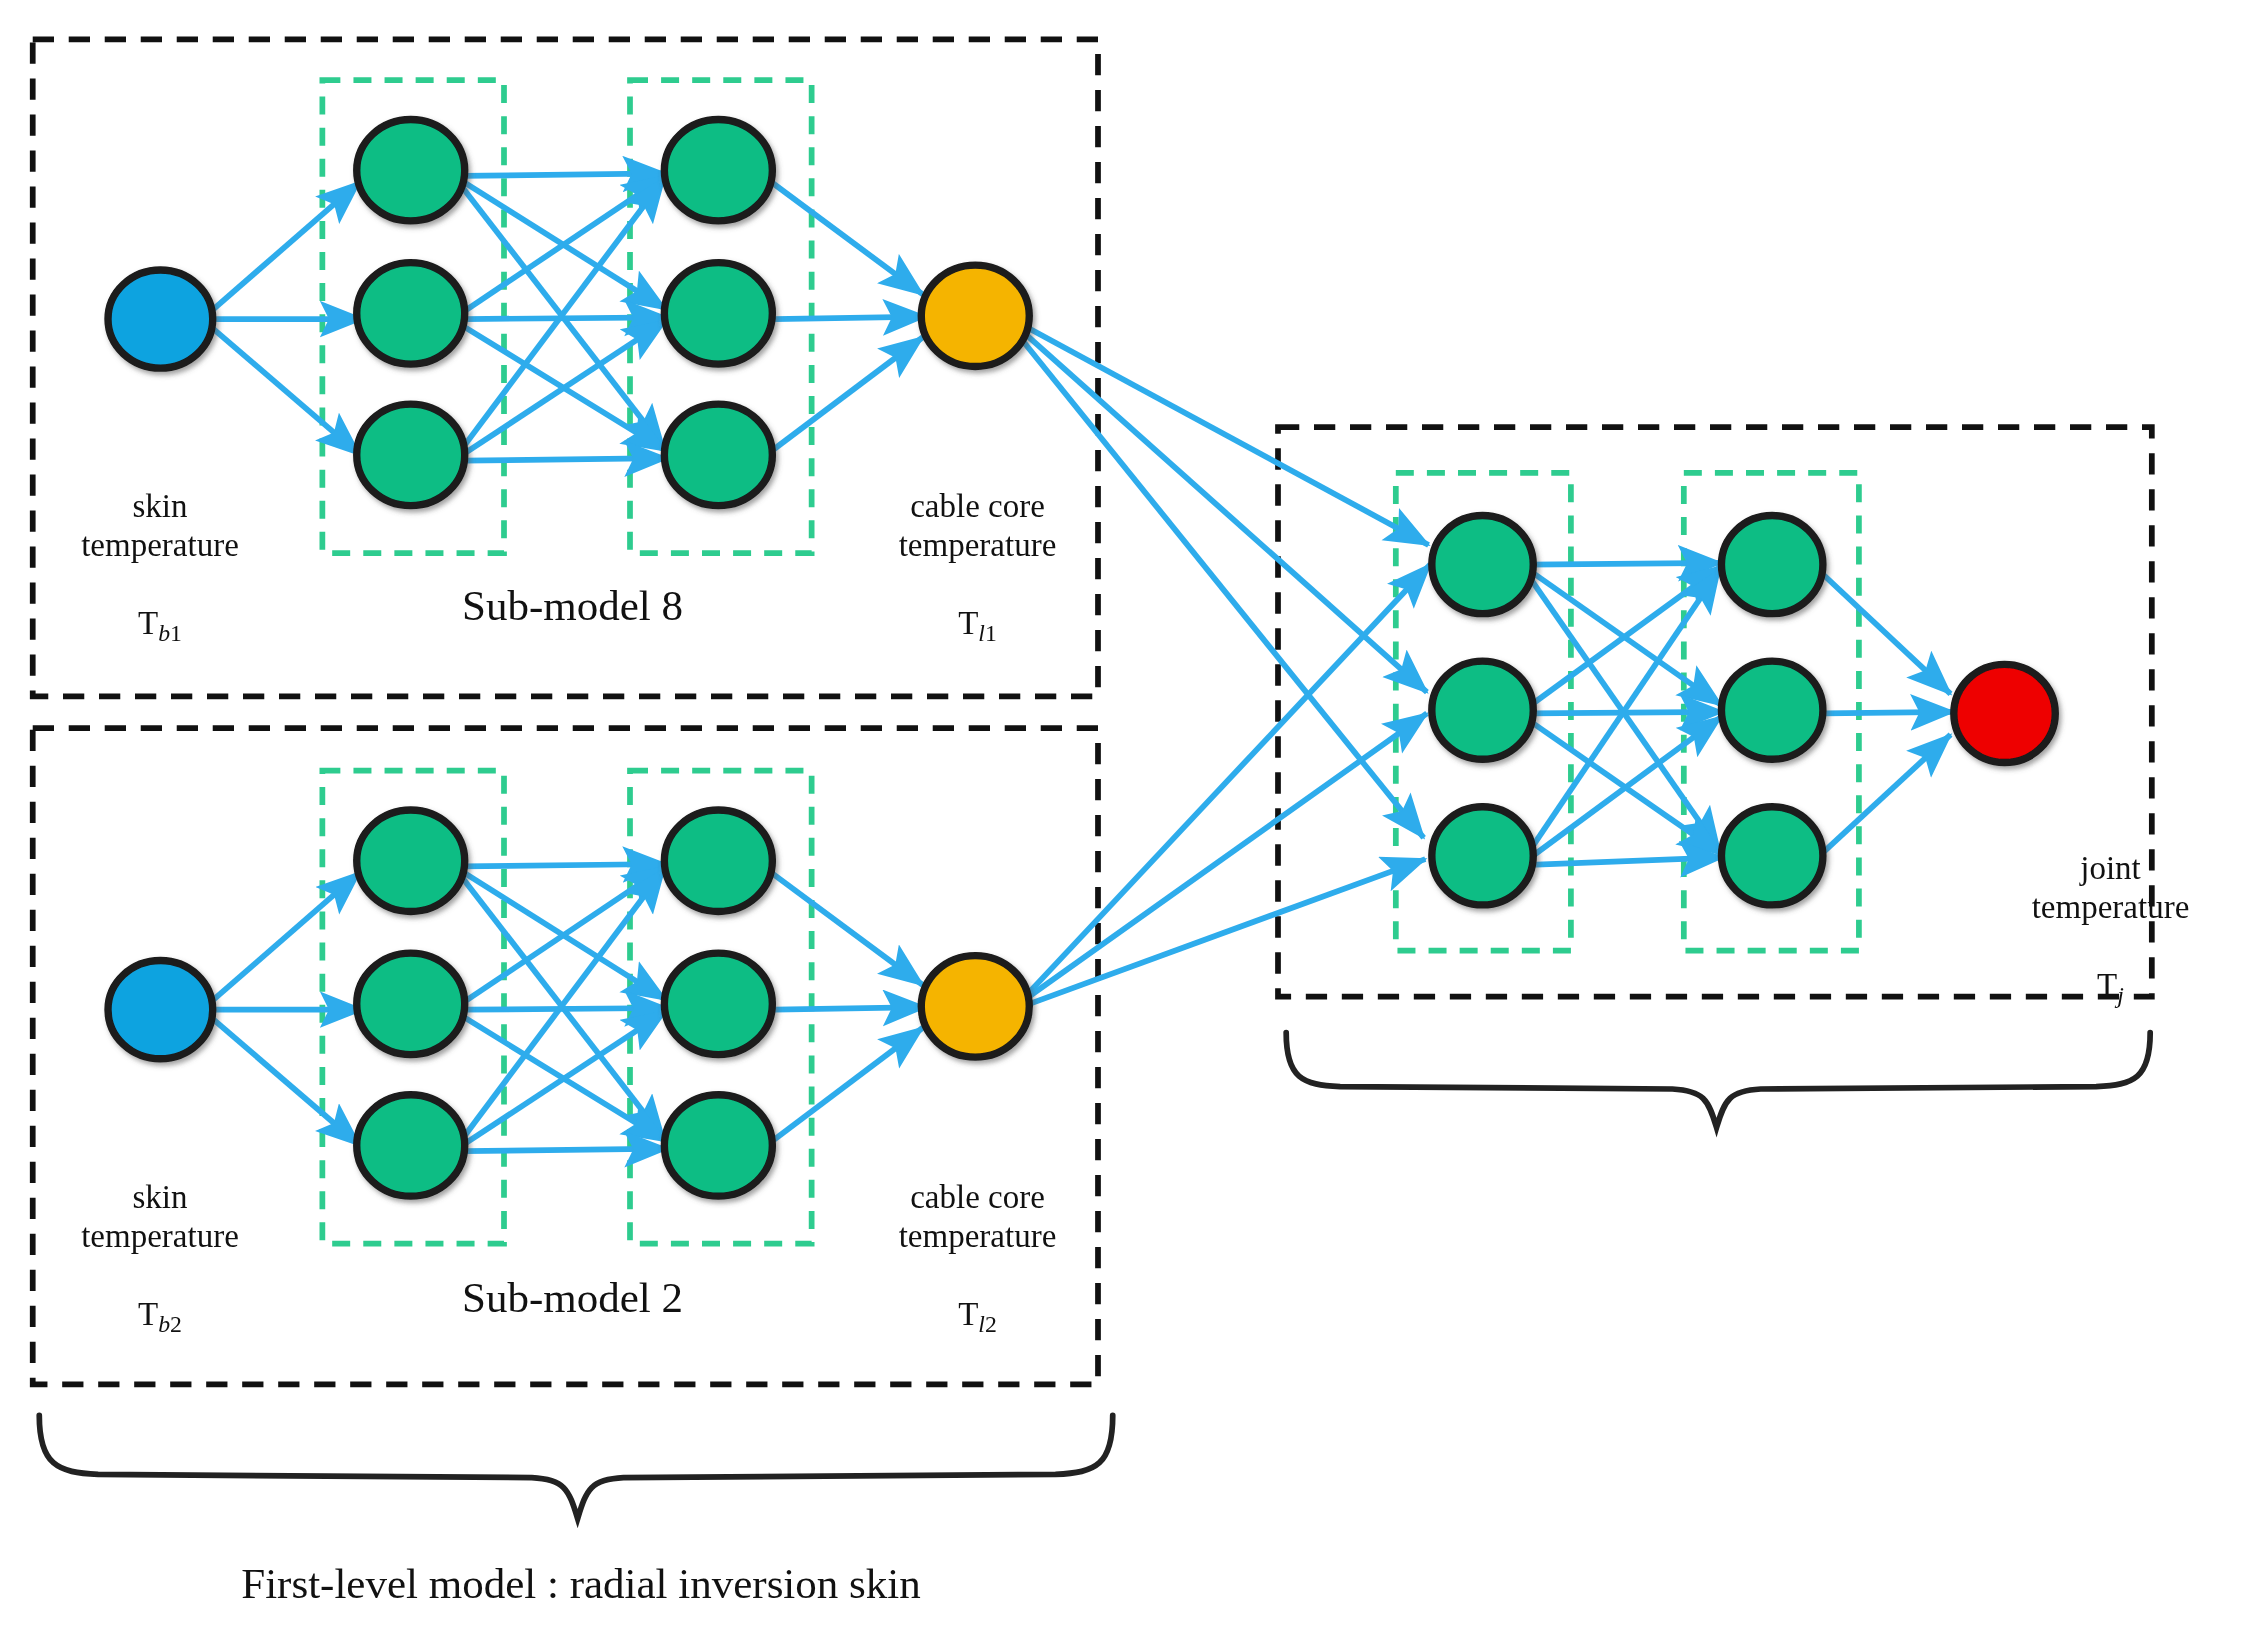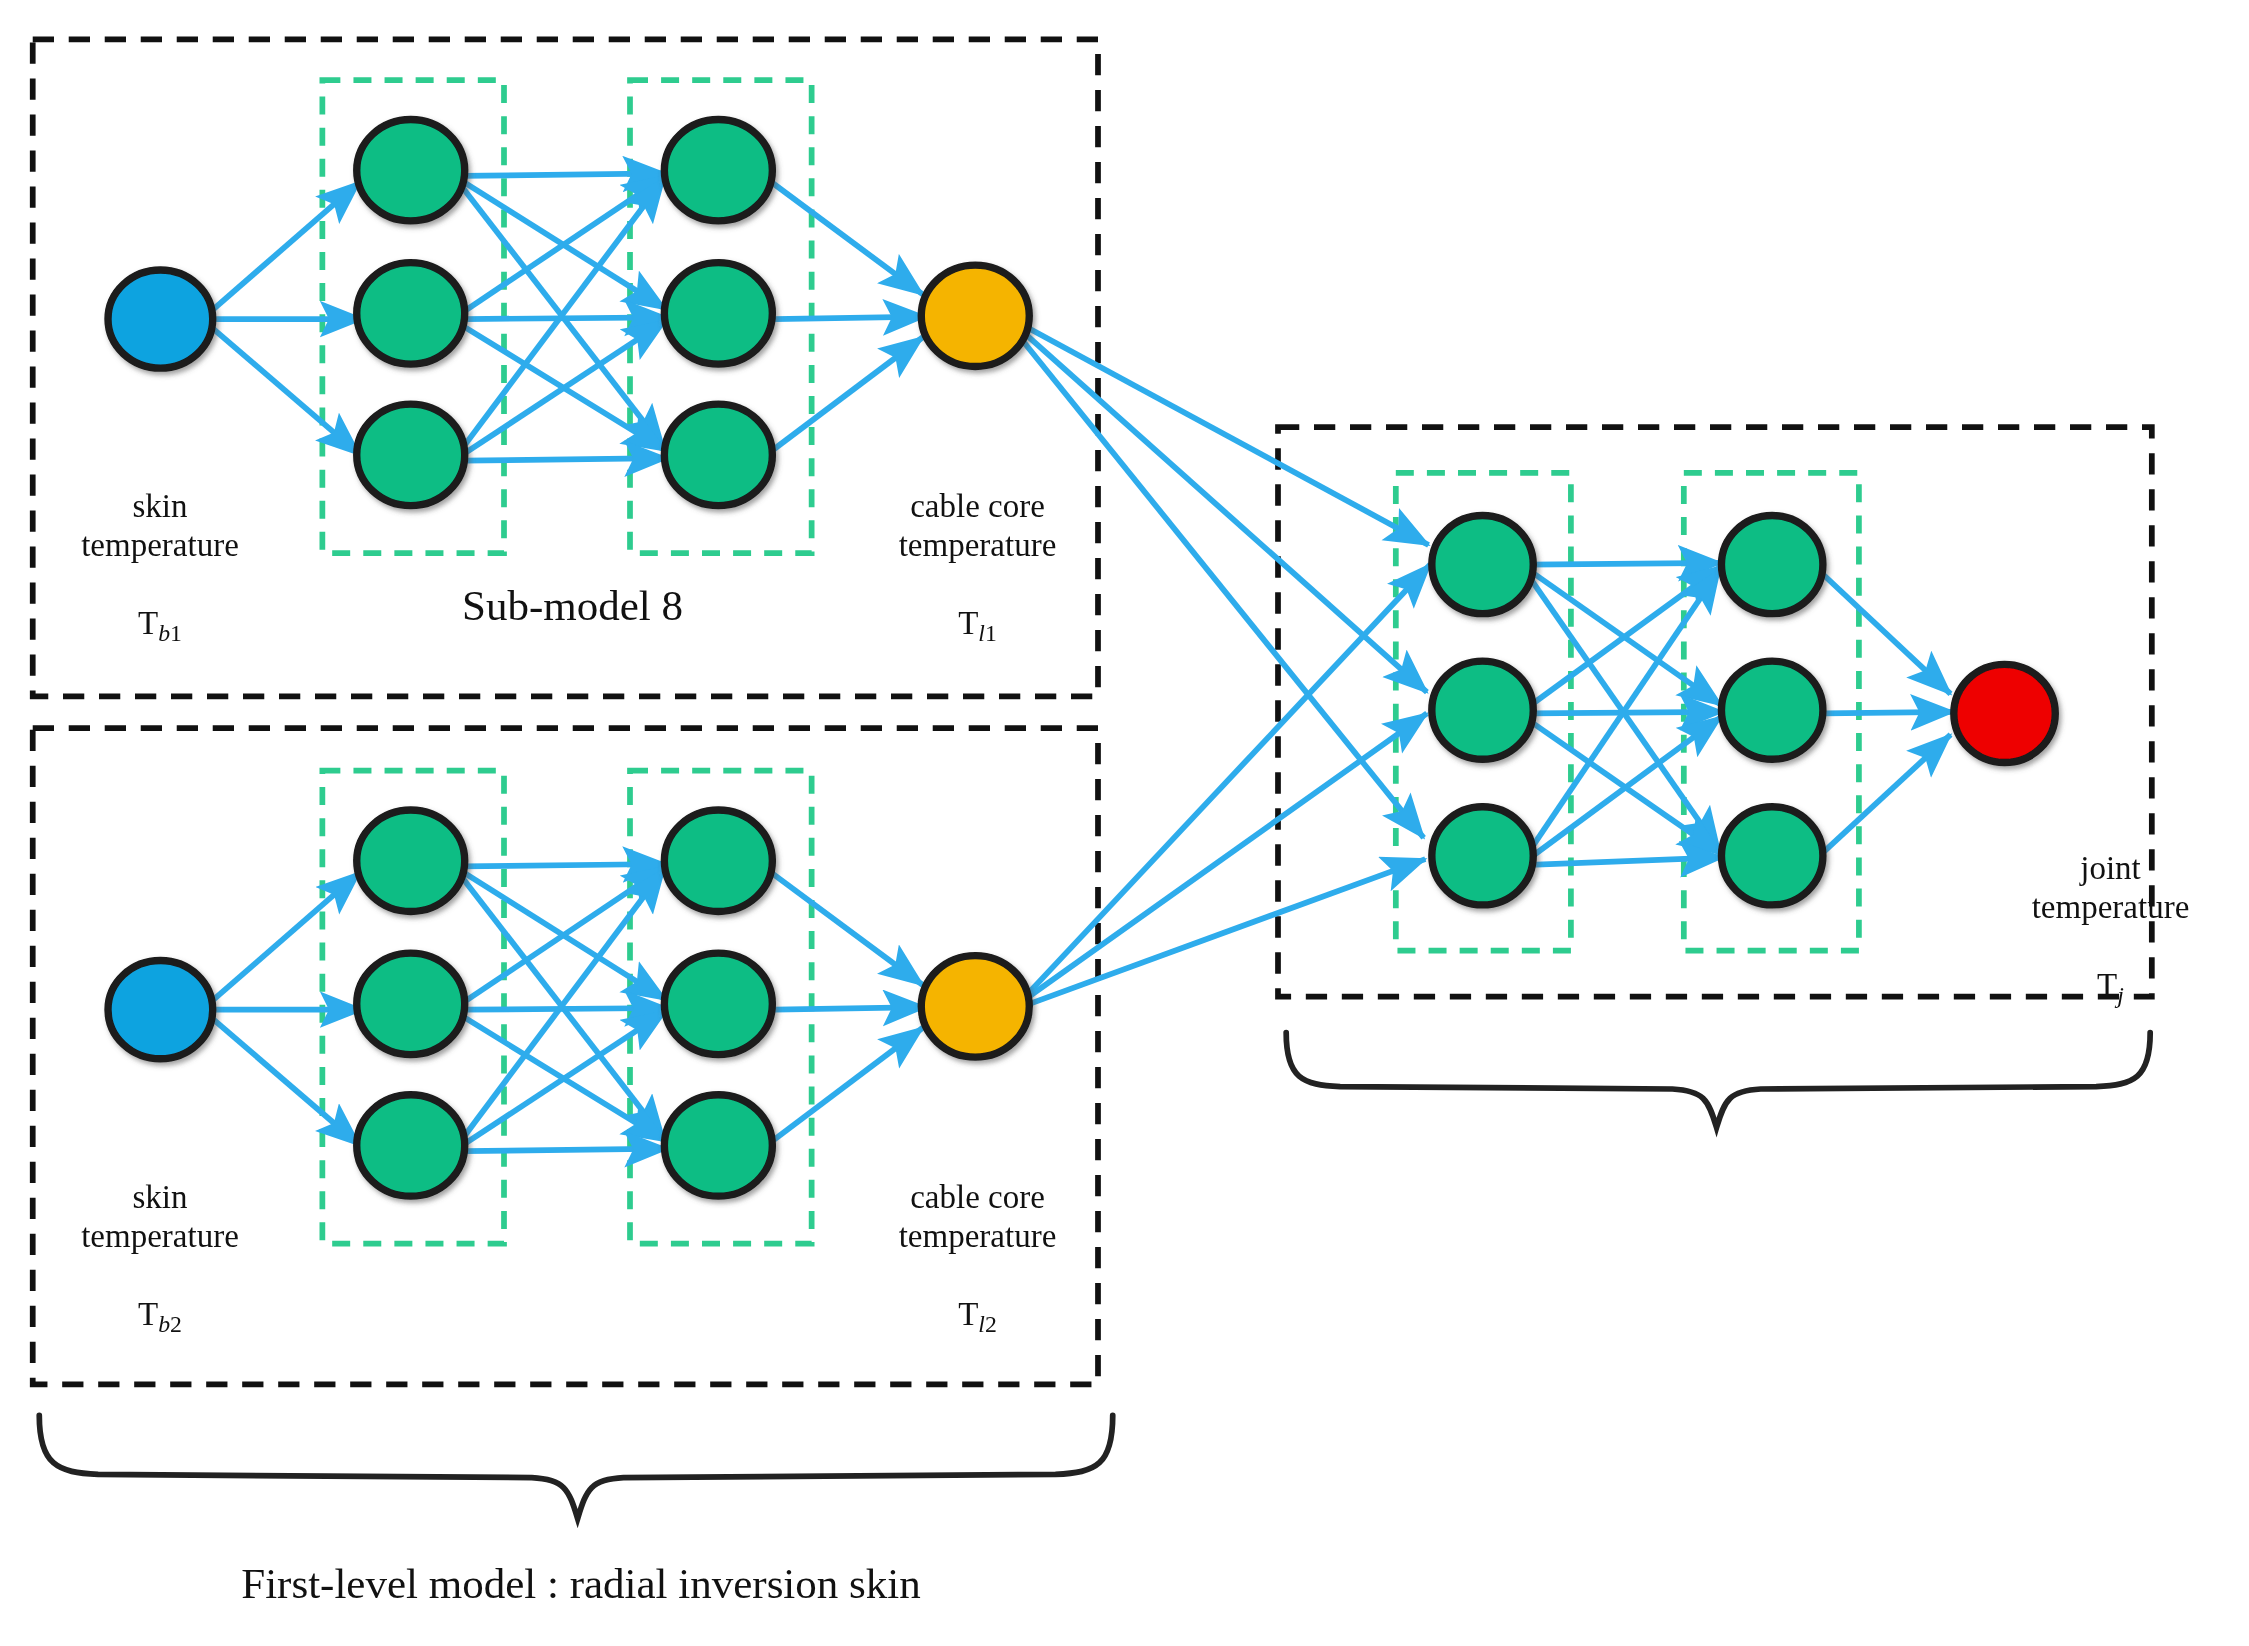--- a/index.html
+++ b/index.html
@@ -166,20 +166,21 @@
 temperature</span><br>
     <span><span>T</span><span class="sub">b</span><span class="sub subn">2</span></span>
   </div>
 
   <div class="lbl lbl-node" style="left:830px;top:1139px;width:295px;">
     <span>cable core
 temperature</span><br>
     <span><span>T</span><span class="sub">l</span><span class="sub subn">2</span></span>
   </div>
 
+  <div class="lbl lbl-sub" style="left:360px;top:1273px;width:425px;">Sub-model 2</div>
 
   <div class="lbl lbl-node" style="left:1963px;top:810px;width:295px;">
     <span>joint
 temperature</span><br>
     <span><span>T</span><span class="sub">j</span><span class="sub subn"></span></span>
   </div>
 
   <div class="lbl lbl-cap" style="left:49px;top:1559px;width:1064px;">First-level model : radial inversion skin</div>
 
 

